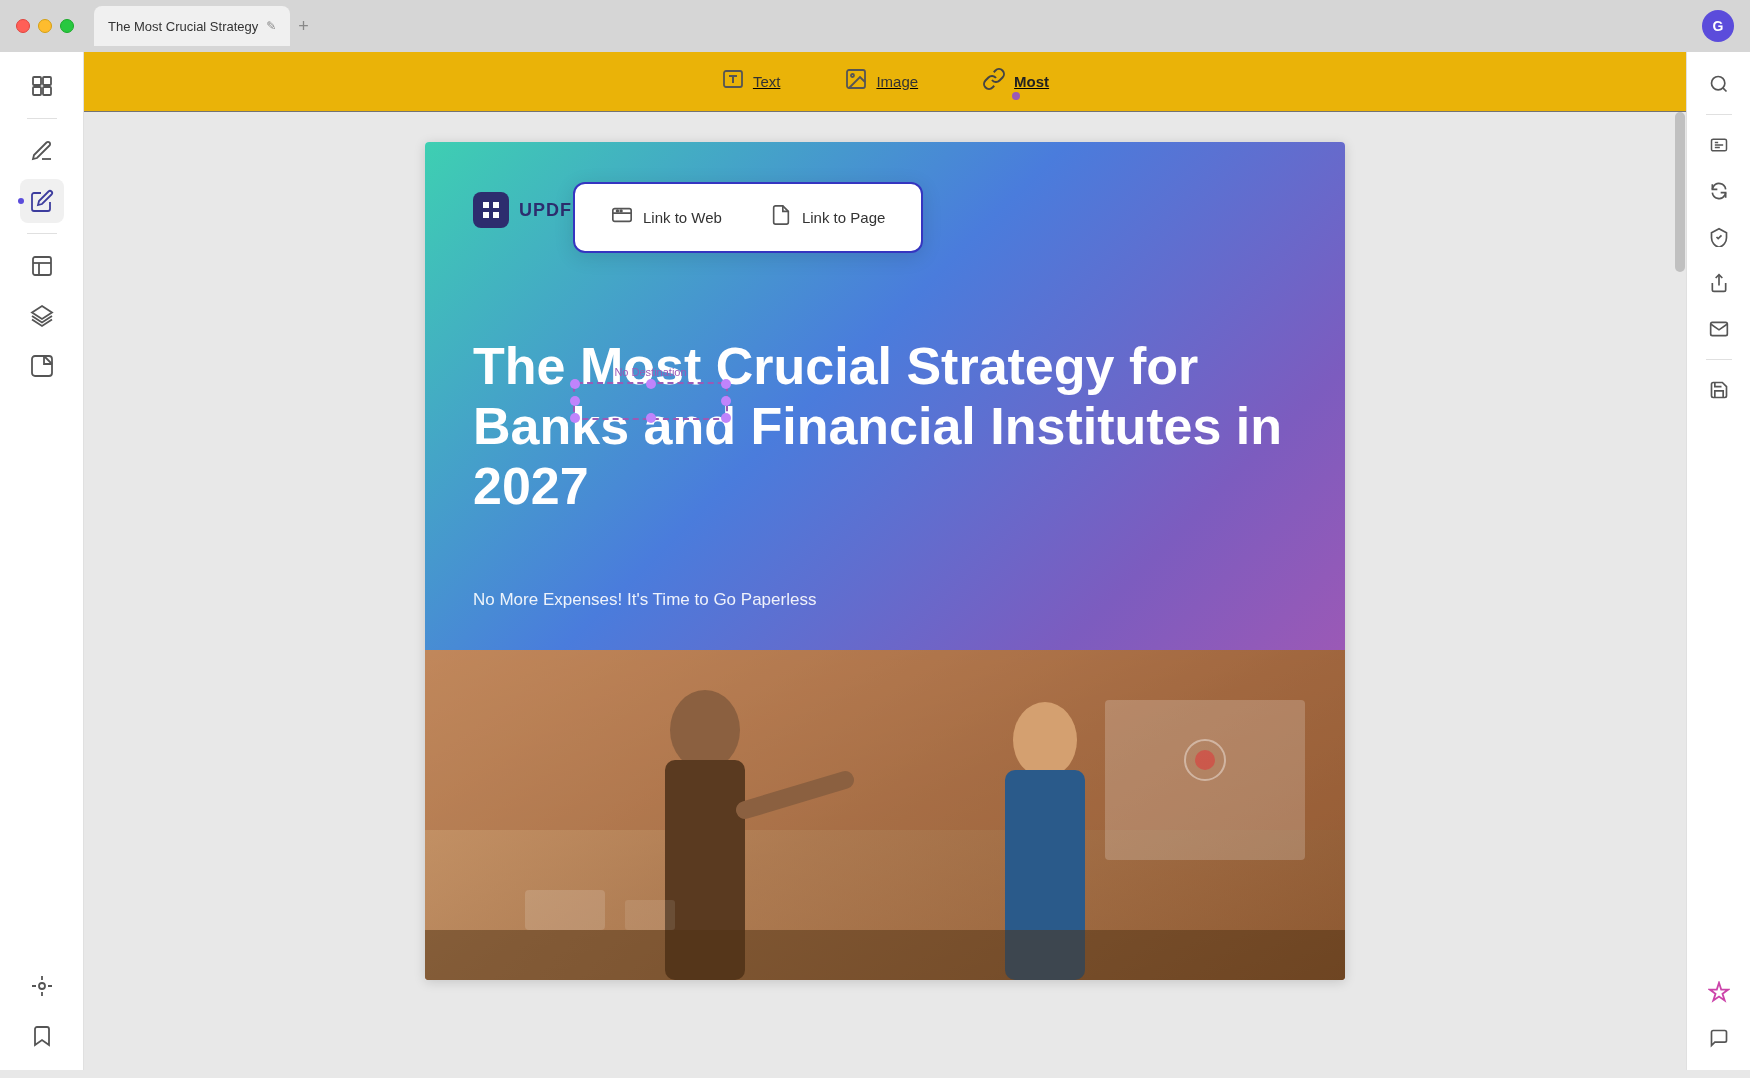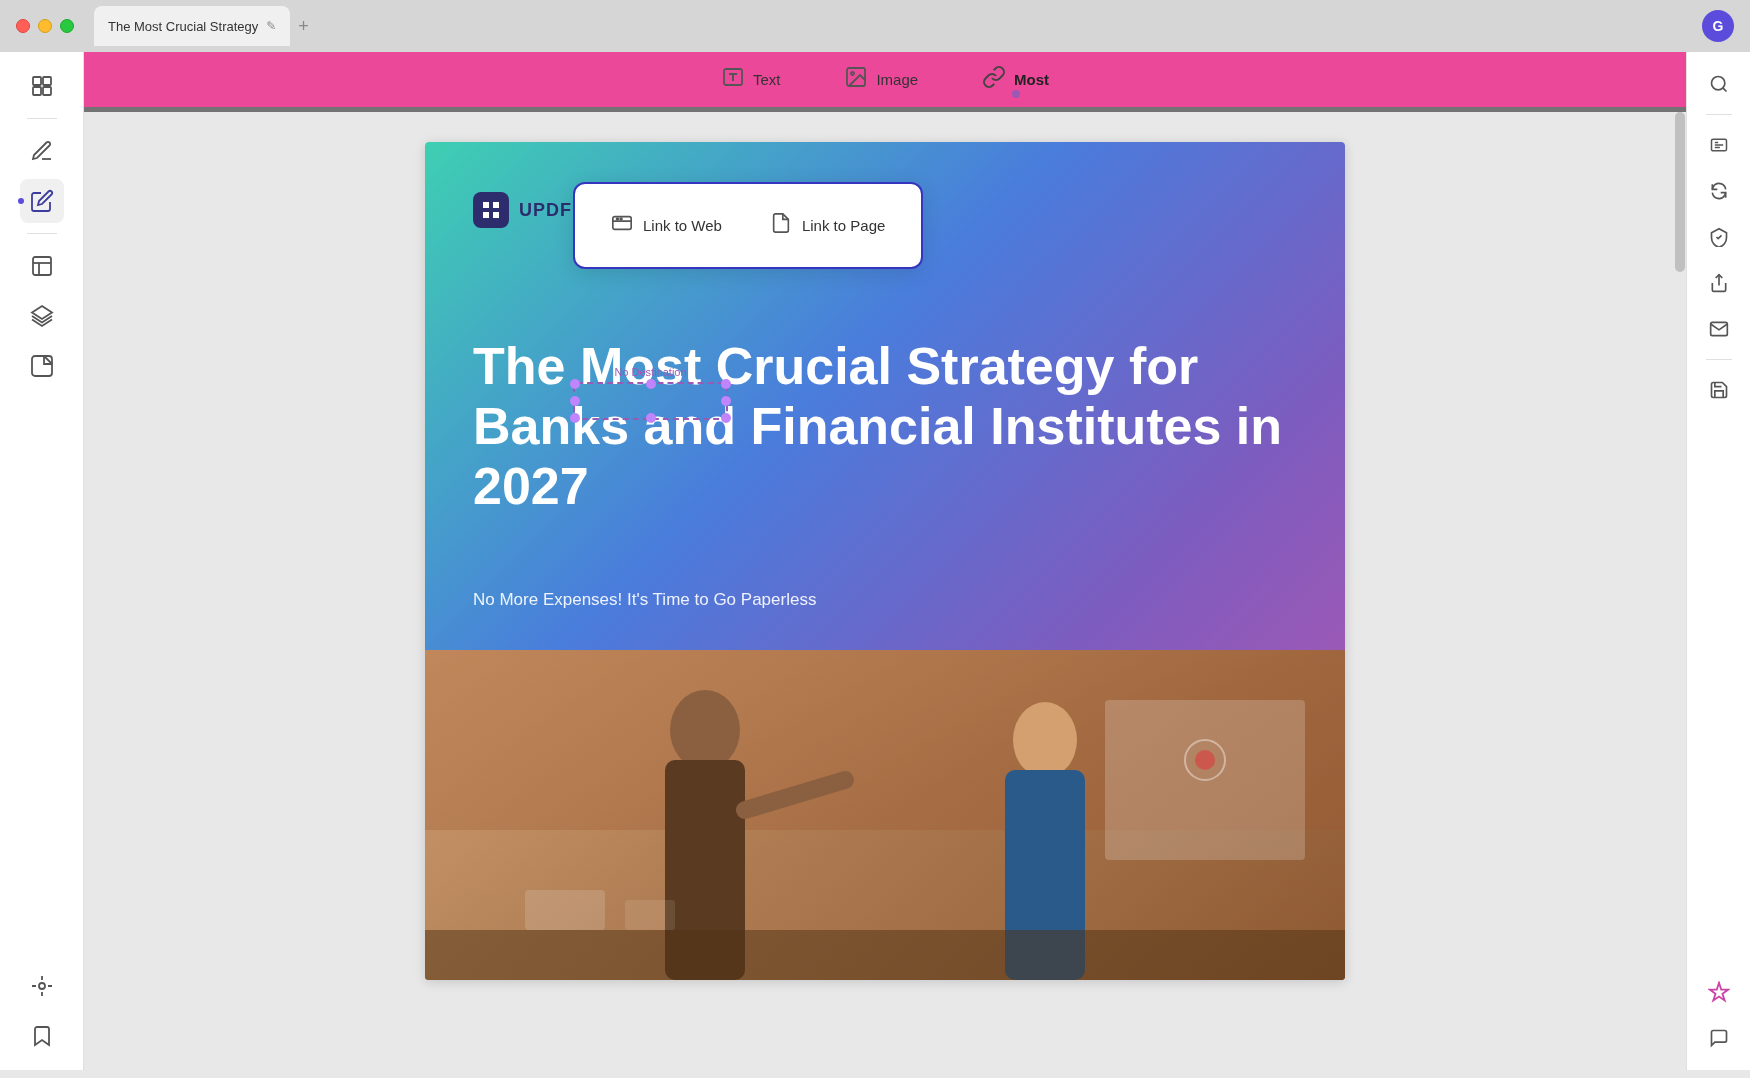--- a/index.html
+++ b/index.html
@@ -128,27 +128,28 @@
       flex: 1;
       display: flex;
       flex-direction: column;
       overflow: hidden;
       position: relative;
     }
 
     
     .top-toolbar {
       height: 60px;
-      background: #ec4899;
+      background: #eab308;
       display: flex;
       align-items: center;
       justify-content: center;
       gap: 32px;
-      border-bottom: 5px solid #737373;
-      position: relative;
+      border-bottom: 1px solid #737373;
+      position: relative;
+      text-decoration: underline;
     }
     .toolbar-item {
       display: flex;
       align-items: center;
       gap: 8px;
       cursor: pointer;
       padding: 8px 16px;
       border-radius: 8px;
       font-size: 15px;
       color: #333;
@@ -246,21 +247,21 @@
     }
 
     
     .link-popup {
       position: absolute;
       top: 40px;
       left: 148px;
       background: #ffffff;
       border: 2.5px solid #3535c0;
       border-radius: 12px;
-      padding: 20px 16px;
+      padding: 12px 16px;
       display: flex;
       gap: 8px;
       z-index: 100;
       box-shadow: 0 4px 20px rgba(0,0,0,0.12);
     }
     .link-option {
       display: flex;
       align-items: center;
       gap: 10px;
       padding: 8px 20px;

